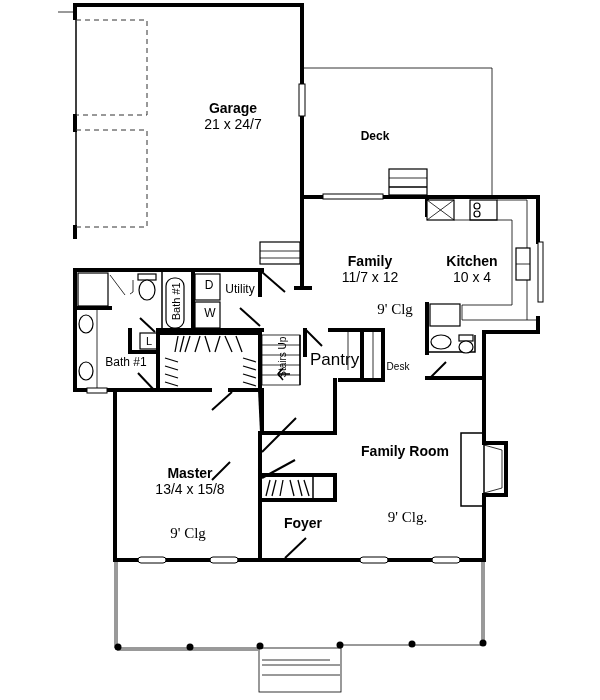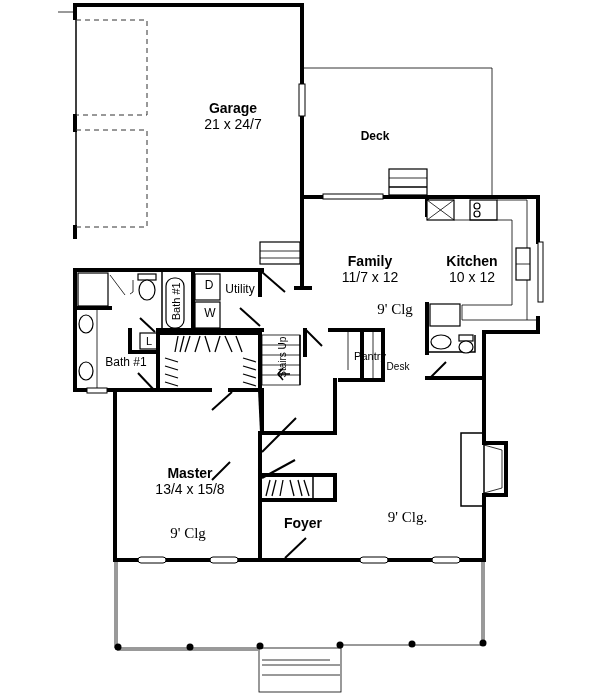--- a/index.html
+++ b/index.html
@@ -230,40 +230,41 @@
 </div>
 
 <div class="label" style="left:325px;top:253px;width:90px;">
   <div class="room-name">Family</div>
   <div class="room-dim">11/7 x 12</div>
 </div>
 <div class="label note" style="left:370px;top:301px;width:50px;">9' Clg</div>
 
 <div class="label" style="left:432px;top:253px;width:80px;">
   <div class="room-name">Kitchen</div>
-  <div class="room-dim">10 x 12</div>
+  <div class="room-dim">10 x 4</div>
 </div>
 
 <div class="label small" style="left:218px;top:283px;width:44px;">Utility</div>
 <div class="label small" style="left:203px;top:279px;width:12px;">D</div>
 <div class="label small" style="left:203px;top:307px;width:14px;">W</div>
 <div class="label small" style="left:143px;top:335px;width:12px;font-size:11px;">L</div>
 
 <div class="label small" style="left:151px;top:295px;width:50px;transform:rotate(-90deg);font-size:11px;">Bath #1</div>
 <div class="label small" style="left:100px;top:356px;width:52px;">Bath #1</div>
 
-<div class="label small" style="left:310px;top:350px;width:40px;font-size:11px;margin-left:40px;">Pantry</div>
+<div class="label small" style="left:310px;top:350px;width:40px;font-size:17px;">Pantry</div>
 <div class="label small" style="left:383px;top:361px;width:30px;font-size:10px;">Desk</div>
 
 <div class="label" style="left:263px;top:352px;width:40px;transform:rotate(-90deg);font-size:10px;">
   <span>Stairs</span>
   <span>Up</span>
 </div>
 
 <div class="label" style="left:350px;top:443px;width:110px;">
+  <div class="room-name">Family Room</div>
 </div>
 <div class="label note" style="left:380px;top:509px;width:55px;">9' Clg.</div>
 
 <div class="label" style="left:140px;top:465px;width:100px;">
   <div class="room-name">Master</div>
   <div class="room-dim">13/4 x 15/8</div>
 </div>
 <div class="label note" style="left:163px;top:525px;width:50px;">9' Clg</div>
 
 <div class="label room-name" style="left:278px;top:515px;width:50px;">Foyer</div>

